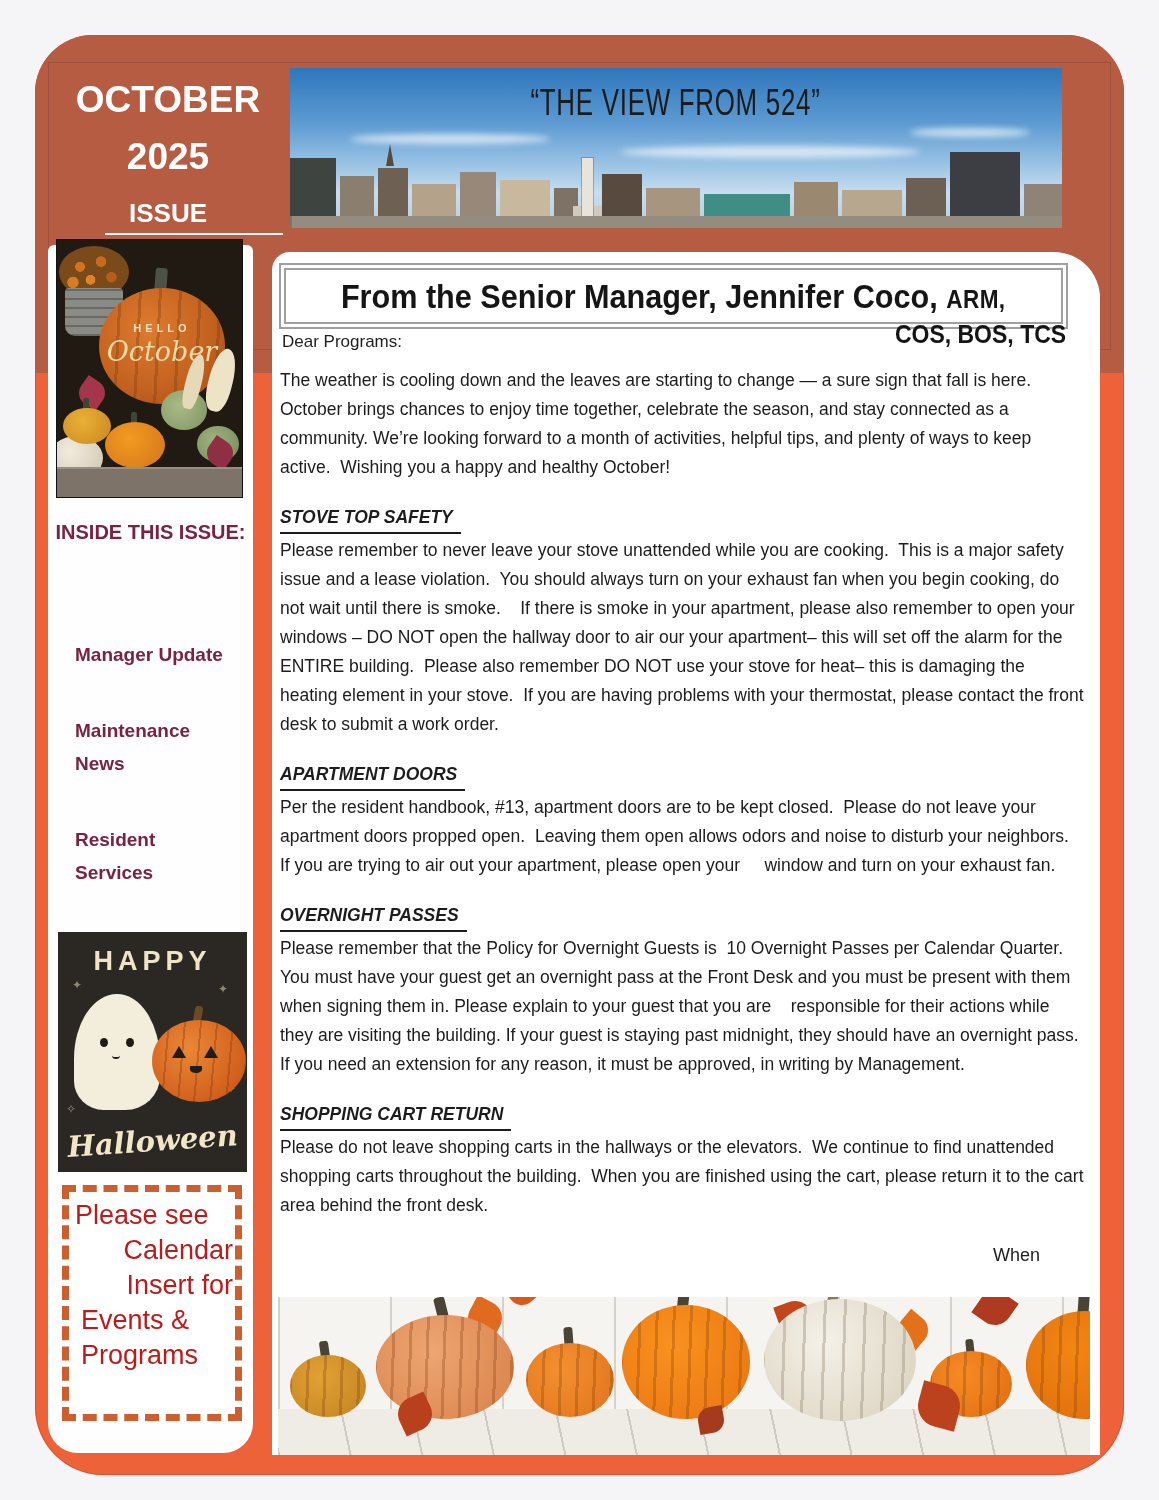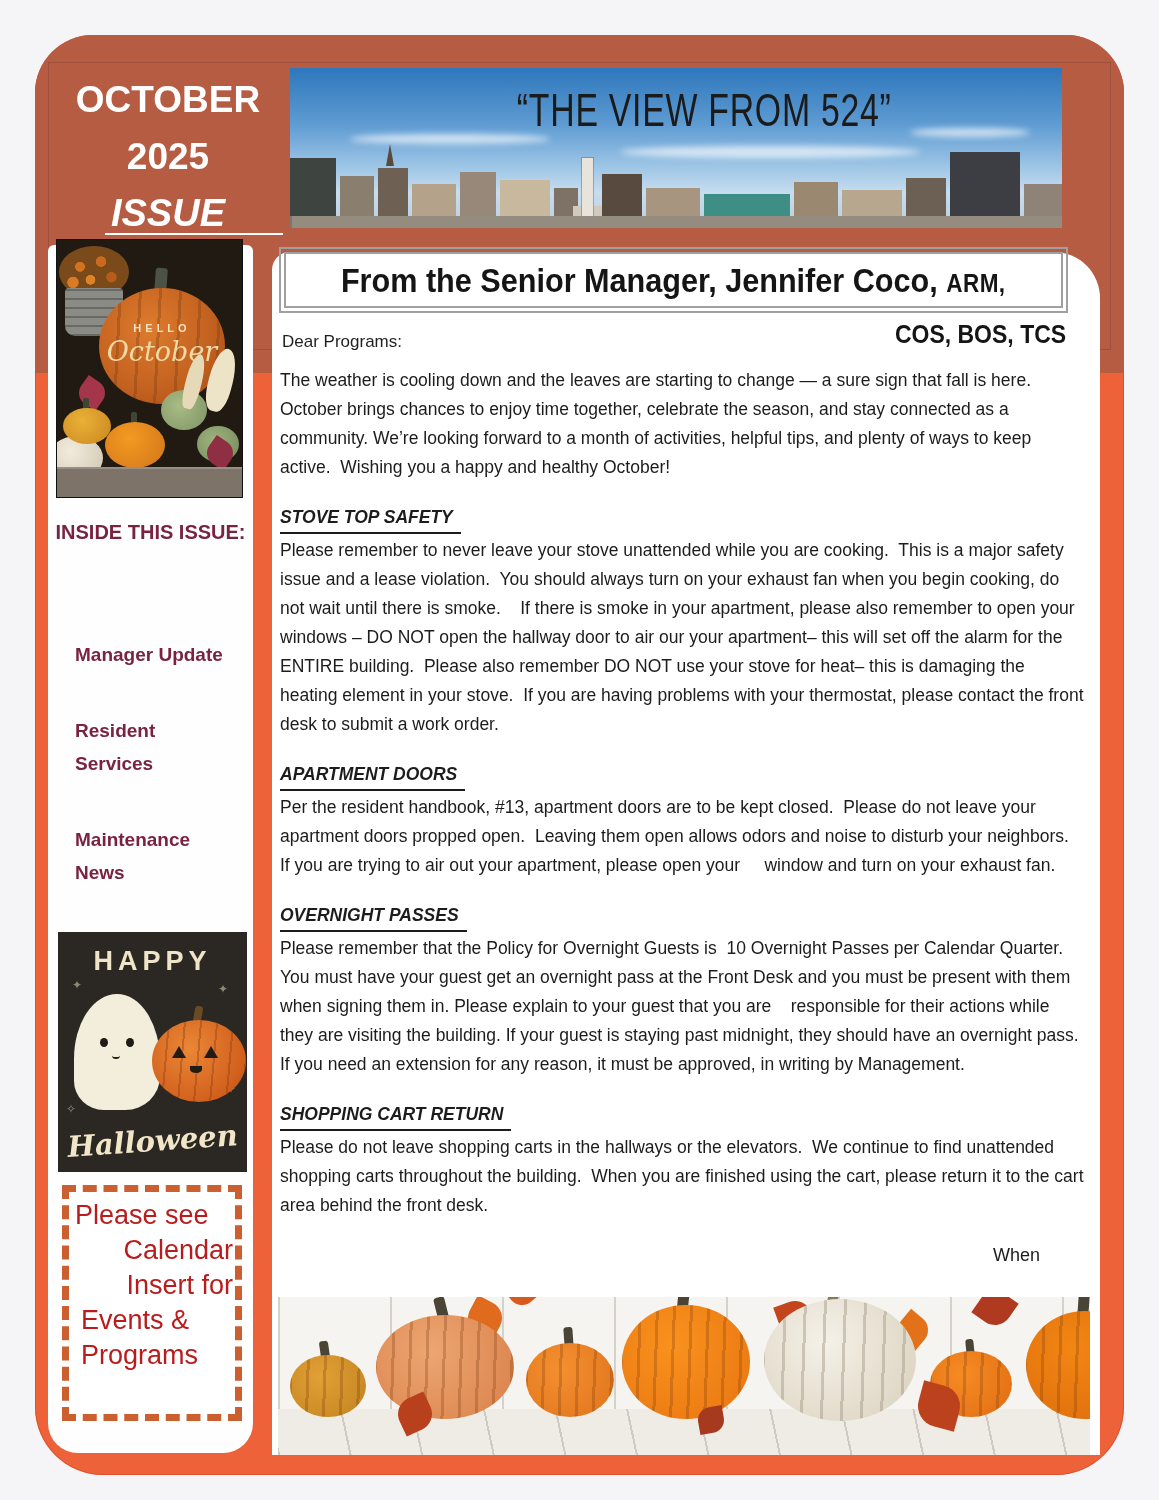--- a/index.html
+++ b/index.html
@@ -14,28 +14,28 @@
     position:absolute;left:35px;top:35px;width:1089px;height:1440px;
     background:#ED6239;border-radius:58px 58px 68px 68px;overflow:hidden;
     box-shadow:inset 0 0 0 1px rgba(214,64,28,.55);
   }
   .band-top{position:absolute;left:0;top:0;width:100%;height:338px;background:#B65C42;}
   .band-frame{position:absolute;left:13px;top:27px;right:13px;height:286px;border:1px solid rgba(0,0,0,.12);}
 
   
   .masthead{position:absolute;left:28px;top:36px;width:210px;text-align:center;color:#fff;}
   .masthead .mline{font-size:37px;font-weight:bold;line-height:57px;}
-  .masthead .issue{font-style:italic;font-size:38px;}
+  .masthead .issue{font-size:26px;}
   .issue-underline{position:absolute;left:70px;top:198px;width:178px;height:2px;background:#fff;}
 
   
   .banner{position:absolute;left:255px;top:33px;width:772px;height:160px;overflow:hidden;
     background:linear-gradient(180deg,#2E77BC 0%,#5E9BD2 35%,#9EC6E6 62%,#C7DDEF 78%,#B9CFDF 100%);}
   .banner-title{position:absolute;left:0;top:14px;width:100%;text-align:center;
-    font-size:47px;font-weight:500;color:#1b1b1b;letter-spacing:1px;padding-left:28px;}
+    font-size:36px;font-weight:500;color:#1b1b1b;letter-spacing:1px;}
   .banner-title>span{display:inline-block;transform:scaleX(.72);transform-origin:center;}
   .cloud{position:absolute;background:rgba(255,255,255,.65);border-radius:50%;filter:blur(3px);}
   .c1{left:60px;top:66px;width:200px;height:10px;}
   .c2{left:330px;top:78px;width:300px;height:12px;}
   .c3{left:620px;top:60px;width:120px;height:9px;}
   .skyline{position:absolute;left:0;bottom:0;width:100%;height:78px;}
   .bld{position:absolute;bottom:10px;}
   .ground{position:absolute;left:0;bottom:0;width:100%;height:12px;background:#958C80;
     background-image:linear-gradient(90deg,rgba(60,50,40,.25) 0 2px,transparent 2px 40px);}
   .monu{position:absolute;left:292px;bottom:12px;width:11px;height:58px;background:#E8E4DC;box-shadow:0 0 0 1px rgba(90,90,90,.4);}
@@ -104,21 +104,21 @@
 
   .calendar-note{position:absolute;left:27px;top:1150px;width:166px;height:216px;
     border:7px dashed #CC5F2F;background:#fff;padding:6px 0 0 0;}
   .calendar-note .ln{color:#b91c1c;font-size:27px;line-height:35px;padding:0 4px;}
   .ln-left{text-align:left;padding-left:6px!important;}
   .ln-right{text-align:right;padding-right:2px!important;}
   .ln-ind{text-align:left;padding-left:12px!important;}
 
   
   .main-panel{position:absolute;left:237px;top:217px;width:828px;height:1203px;background:#fff;border-radius:18px 46px 0 0;}
-  .heading-box{position:absolute;left:12px;top:0;width:775px;height:52px;
+  .heading-box{position:absolute;left:12px;top:16px;width:775px;height:52px;
     border:2px solid #A0A0A0;outline:2px solid #A0A0A0;outline-offset:3px;background:#fff;
     display:flex;align-items:center;justify-content:center;}
   .heading-line{display:inline-block;transform:scaleX(.9);white-space:nowrap;
     font-weight:bold;font-size:34px;color:#151515;}
   .heading-line .cred{font-size:25px;letter-spacing:.5px;}
   .credentials{position:absolute;right:34px;top:68px;font-weight:bold;font-size:25px;color:#151515;}
   .credentials>span{display:inline-block;transform:scaleX(.92);transform-origin:right;}
   .salutation{position:absolute;left:10px;top:80px;font-size:17px;}
   .body-flow{position:absolute;left:8px;top:114px;width:806px;font-size:17.5px;line-height:29px;color:#1c1c1c;}
   .body-flow p{margin:0 0 21px 0;white-space:pre-wrap;}
@@ -222,22 +222,22 @@
     <div class="hydr h2"></div>
     <div class="corn"></div>
     <div class="redleaf rl2"></div>
     <div class="cover-table"></div>
   </div>
 
   <div class="inside-title">INSIDE THIS ISSUE:</div>
 
   <ul class="toc">
     <li>Manager Update</li>
+    <li>Maintenance News</li>
     <li>Resident Services</li>
-    <li>Maintenance News</li>
     <li>Birthdays</li>
     <li>Compliance Update</li>
   </ul>
 
   <div class="halloween-image">
     <div class="hw-happy">HAPPY</div>
     <div class="sparkle s1">✦</div>
     <div class="sparkle s2">✦</div>
     <div class="sparkle s3">✧</div>
     <div class="sparkle s4">✧</div>

